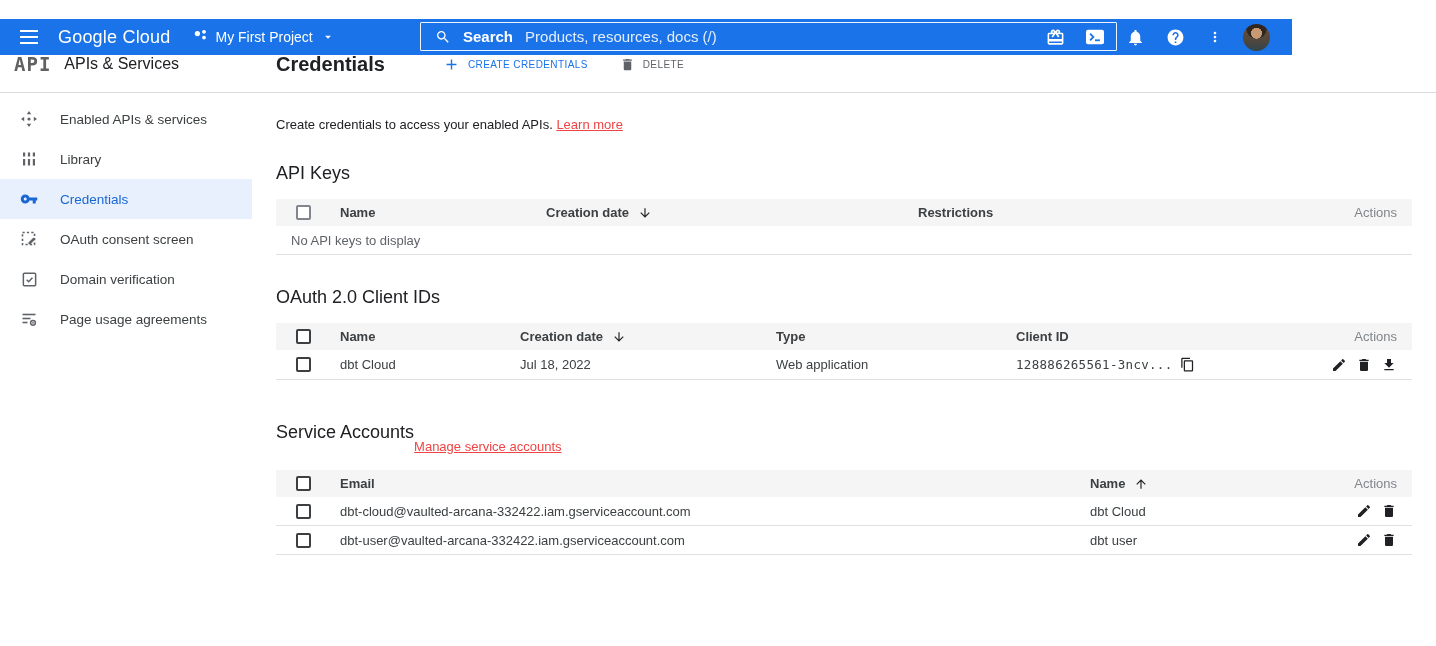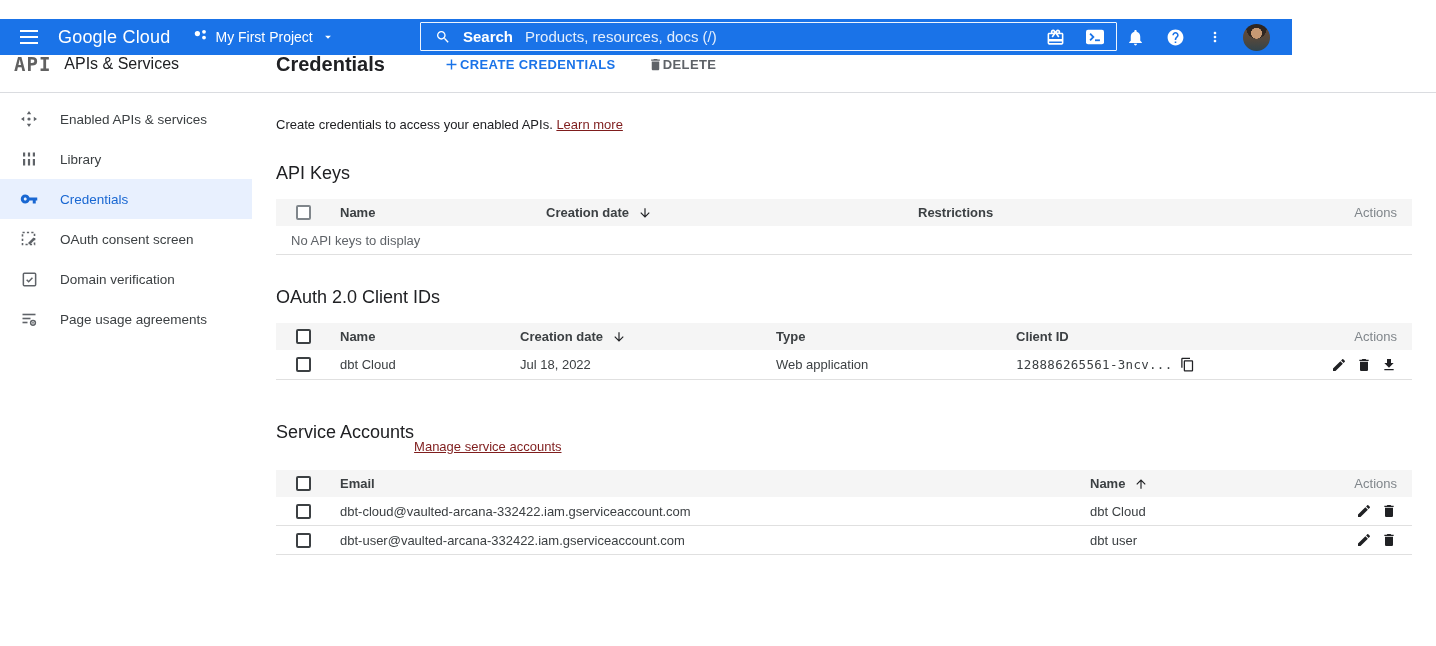--- a/index.html
+++ b/index.html
@@ -45,29 +45,29 @@
     align-items:center; justify-content:center; }
   .nav-item .nlabel { font-size:13.5px; color:#3c4043; margin-left:22px; white-space:nowrap; }
   .nav-item.selected { background:#e8f0fe; }
   .nav-item.selected .nlabel { color:#1967d2; font-weight:500; }
 
   
   .main { position:absolute; top:36px; left:252px; right:0; bottom:0; background:#fff; }
   .toolbar { height:57px; border-bottom:1px solid #dadce0; display:flex; align-items:center;
     padding-left:24px; }
   .page-title { font-size:20px; color:#202124; }
-  .tb-btn { display:flex; align-items:center; background:transparent; border:none;
-    font-family:"Liberation Sans", sans-serif; font-size:13px; font-weight:bold;
+  .tb-btn { display:flex; align-items:center; gap:8px; background:transparent; border:none;
+    font-family:"Liberation Sans", sans-serif; font-size:10px; font-weight:normal;
     letter-spacing:.4px; cursor:pointer; }
   .btn-create { color:#1a73e8; margin-left:58px; }
   .btn-delete { color:#5f6368; margin-left:32px; }
 
   .content { padding:0 24px 0 24px; }
   .intro { margin-top:24px; font-size:13px; color:#202124; }
-  .link { color:#7f1d1d; text-decoration:underline; cursor:pointer;margin-top:28px; }
+  .link { color:#ef4444; text-decoration:underline; cursor:pointer;margin-top:28px; }
   .section-h { font-size:18px; color:#202124; font-weight:400; }
   .h-apikeys { margin-top:31px; }
   .h-oauth { margin-top:32px; }
   .sa-headrow { margin-top:31px; display:flex; align-items:center; justify-content:flex-start; }
   .manage-link { font-size:13px; }
 
   
   .tbl { margin-top:15px; width:100%; }
   .trow { display:grid; align-items:center; }
   .thead { background:#f5f5f5; height:27px; font-size:13px; font-weight:bold; color:#3c4043; }

